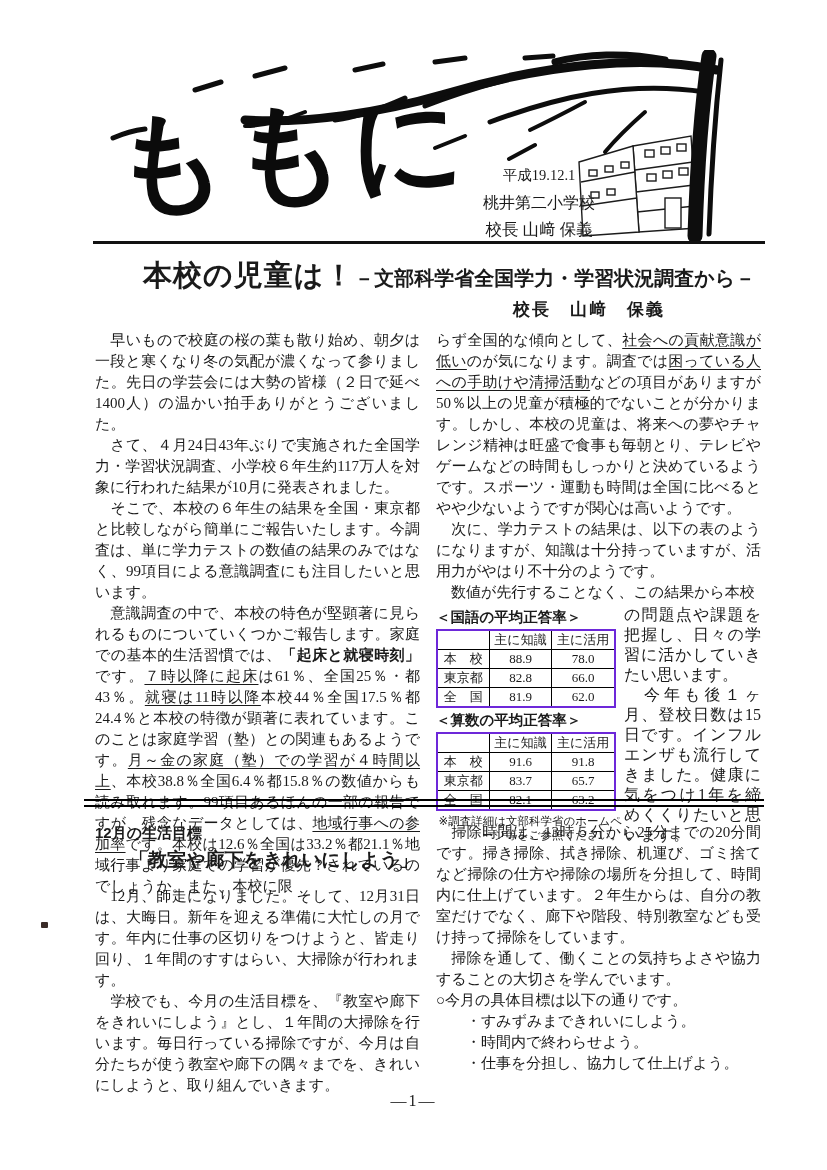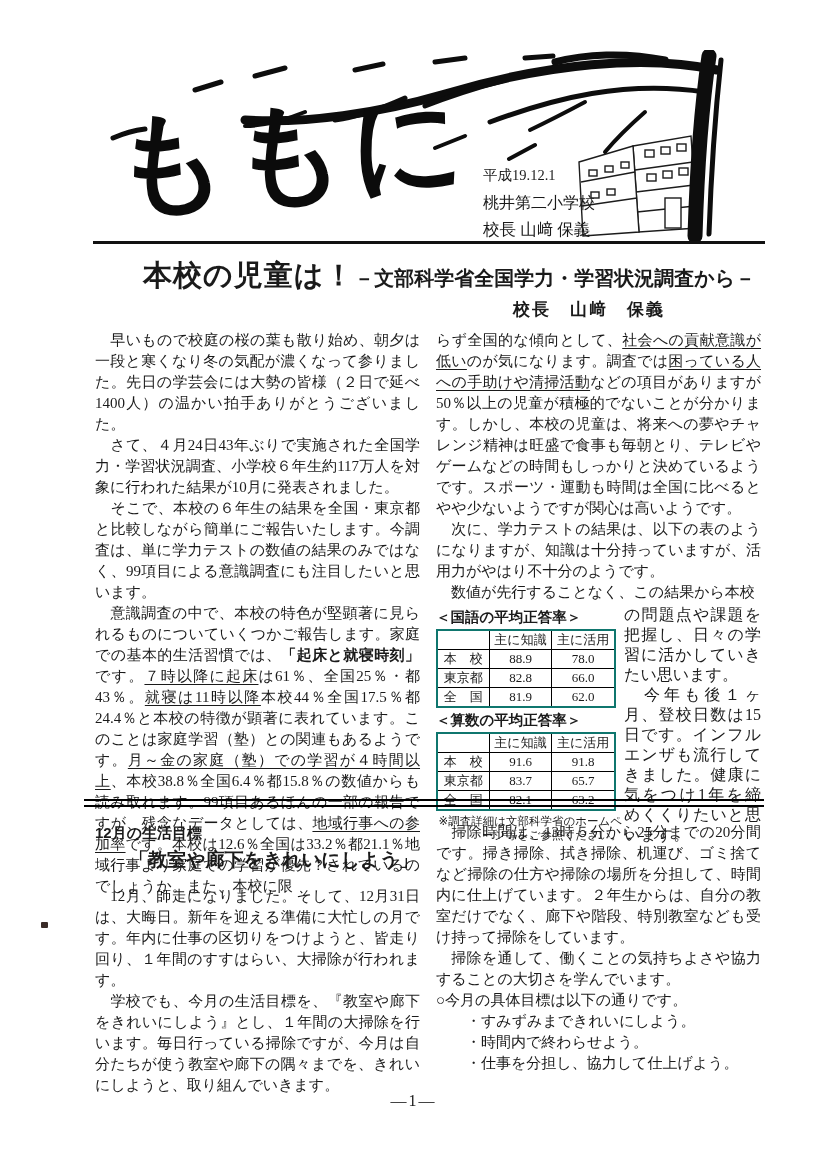--- a/index.html
+++ b/index.html
@@ -3,21 +3,21 @@
 <meta charset="utf-8">
 <style>
   html,body{margin:0;padding:0;background:#e8e8e8;}
   .page{
     position:relative;width:827px;height:1170px;margin:0 auto;background:#ffffff;
     font-family:"Liberation Serif","DejaVu Serif",serif;color:#1a1a1a;overflow:hidden;
   }
   
   .masthead{position:absolute;left:105px;top:50px;width:632px;height:194px;}
   .masthead svg{position:absolute;left:0;top:0;}
-  .mast-info{position:absolute;left:378px;top:112px;line-height:27px;white-space:nowrap;}
+  .mast-info{position:absolute;left:378px;top:112px;line-height:27px;white-space:nowrap;text-align:center;}
   .mast-date{font-size:14.5px;}
   .mast-school{font-size:16px;}
   .mast-principal{font-size:16.5px;}
   .mast-rule{position:absolute;left:93px;top:241px;width:672px;border-top:3px solid #111;}
   
   .headline{position:absolute;left:95px;top:256px;width:667px;padding-left:48px;box-sizing:border-box;
     font-family:"Liberation Sans","DejaVu Sans",sans-serif;font-weight:bold;white-space:nowrap;}
   .headline .h-main{font-size:29px;letter-spacing:1px;}
   .headline .h-sub{font-size:20px;}
   .byline{position:absolute;right:162px;top:298px;font-family:"Liberation Sans","DejaVu Sans",sans-serif;
@@ -28,21 +28,21 @@
   .col p{margin:0;}
   .u{text-decoration:underline;text-underline-offset:3px;}
   .b{font-weight:bold;}
   
   .table-wrap{display:flex;gap:8px;margin-top:2px;}
   .tables-side{width:180px;flex:none;}
   .narrow-side{flex:1;font-size:16px;line-height:20px;text-align:justify;}
   .narrow-side p{margin:0;}
   .tbl-title{font-family:"Liberation Sans","DejaVu Sans",sans-serif;font-weight:bold;font-size:14.5px;
     margin:2px 0 1px 0;white-space:nowrap;}
-  table.score{border-collapse:collapse;border:2px solid #0f766e;font-size:13px;line-height:16px;}
+  table.score{border-collapse:collapse;border:2px solid #6d28d9;font-size:13px;line-height:16px;}
   table.score td,table.score th{border:1px solid #000;padding:1px 3px;text-align:center;font-weight:normal;}
   table.score .lbl{width:46px;text-align:center;}
   table.score .val{width:58px;}
   .tbl-note{font-family:"Liberation Sans","DejaVu Sans",sans-serif;font-size:11.5px;line-height:14px;
     text-align:right;margin-top:3px;width:186px;}
   
   .double-rule{position:absolute;left:84px;top:799px;width:680px;height:4px;
     border-top:2px solid #000;border-bottom:2px solid #000;}
   .goal{position:absolute;left:95px;top:822px;width:667px;display:flex;gap:16px;}
   .goal-heading{font-family:"Liberation Sans","DejaVu Sans",sans-serif;font-weight:bold;font-size:15px;margin:0;}

